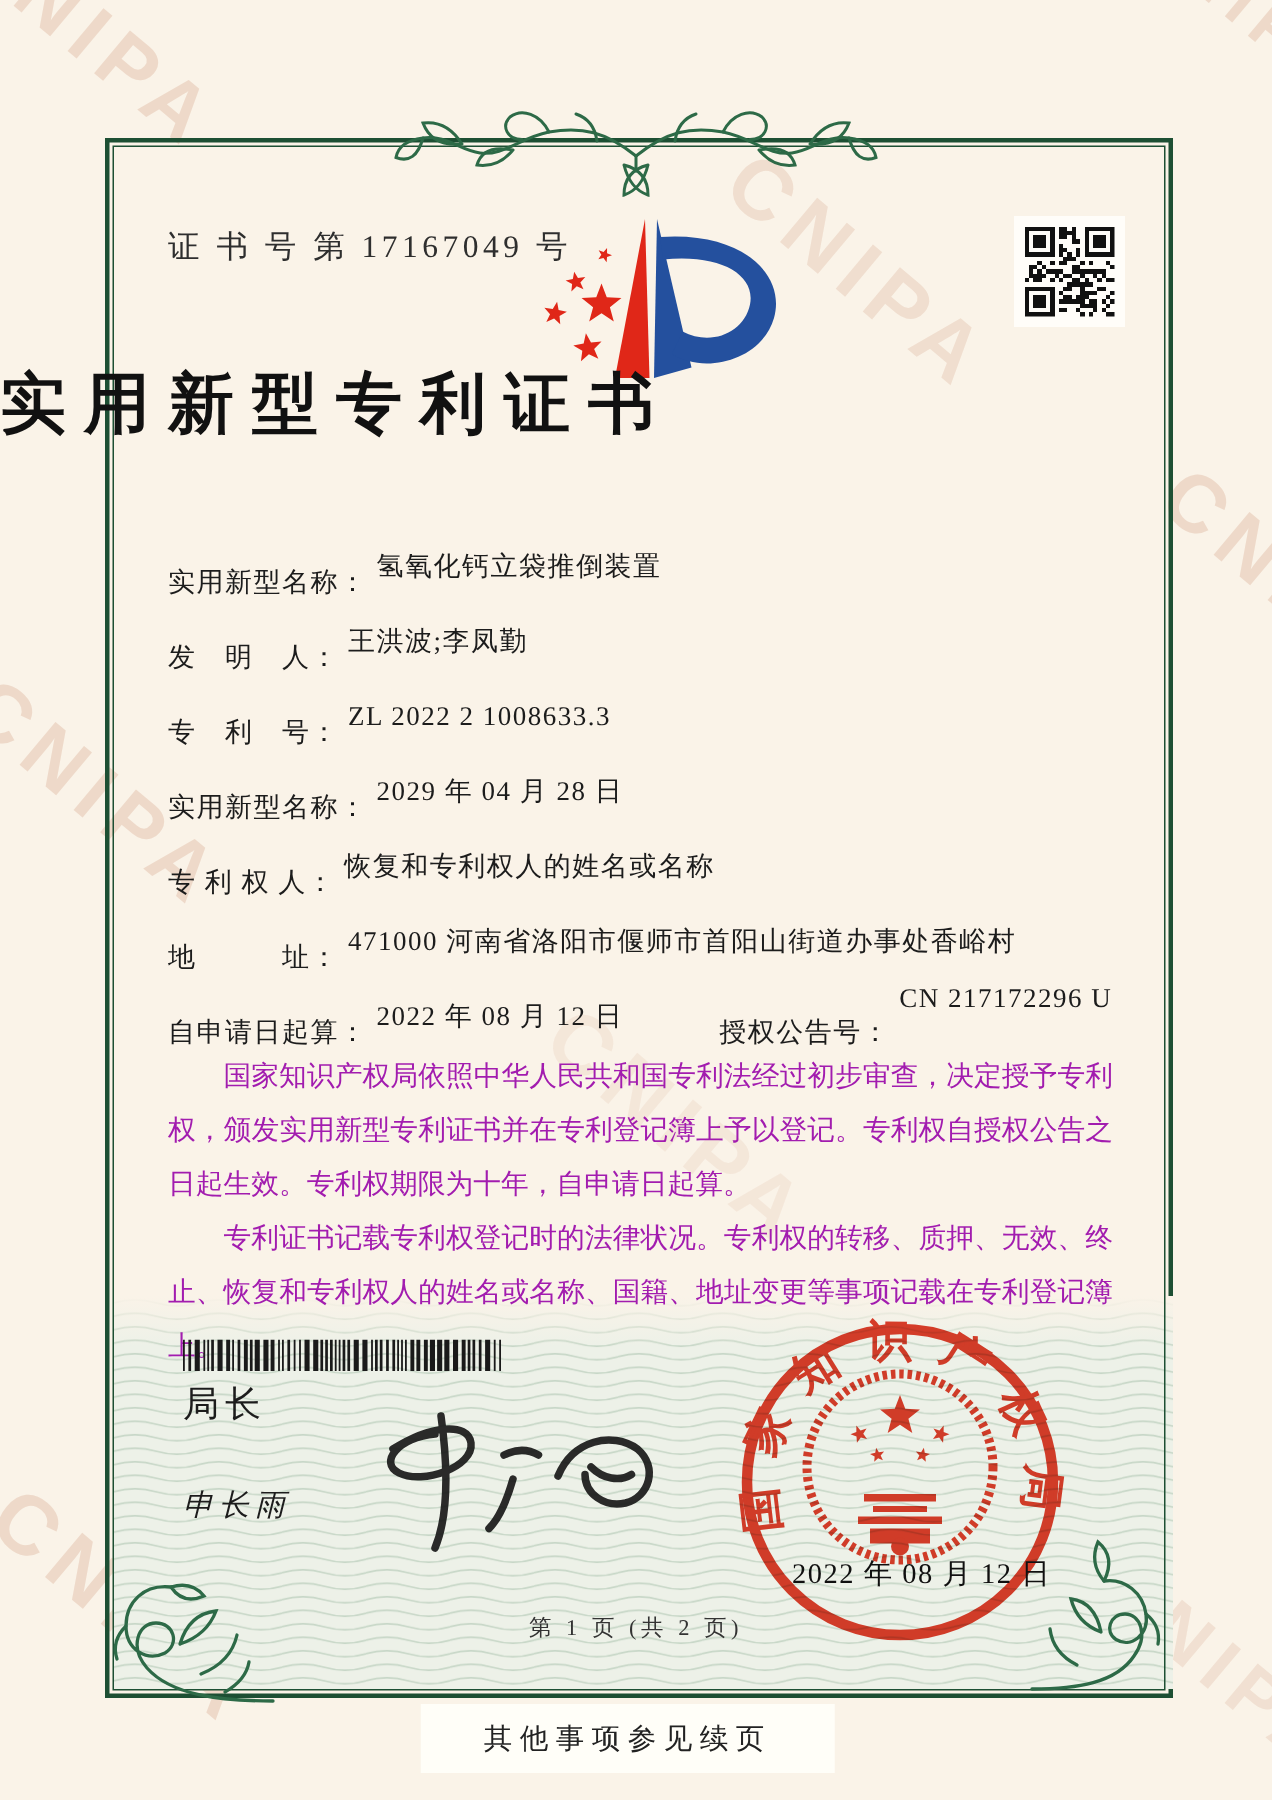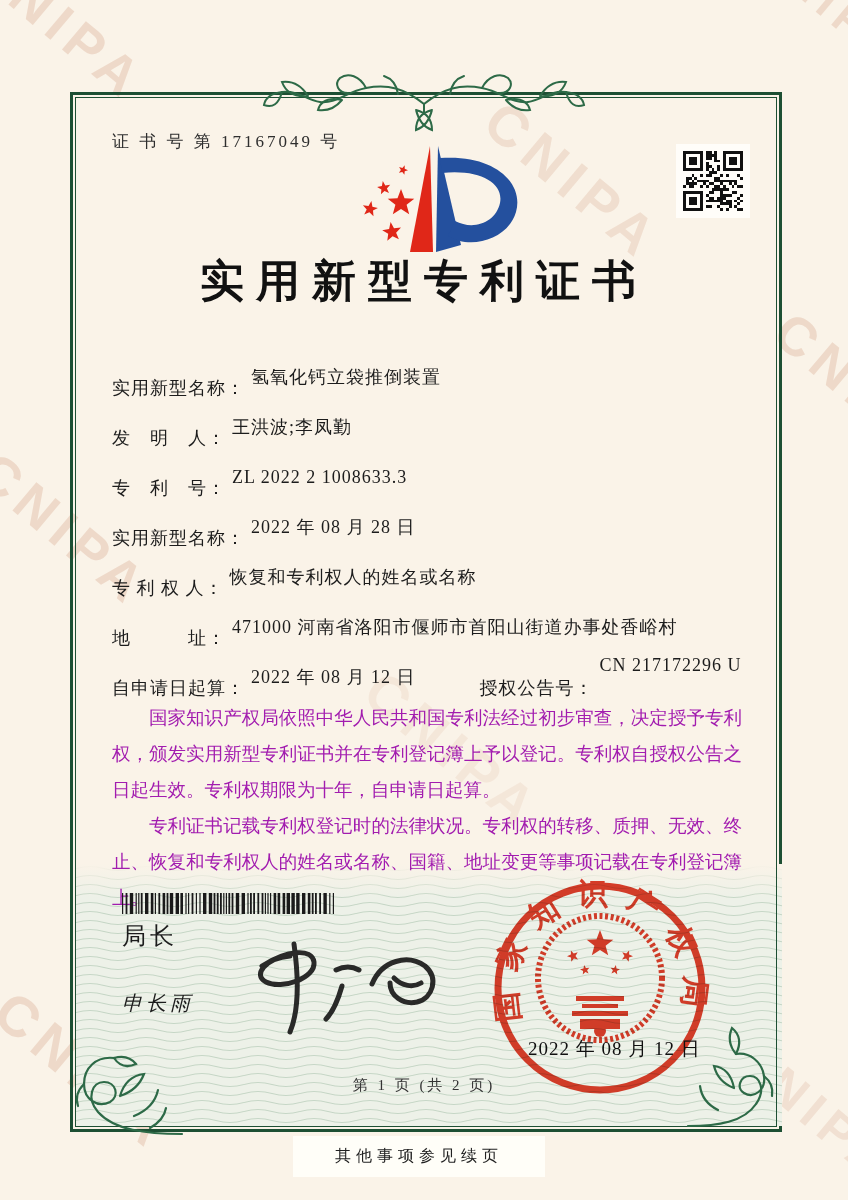--- a/index.html
+++ b/index.html
@@ -8,25 +8,25 @@
   
   .wm{position:absolute;font-family:"Liberation Sans","DejaVu Sans",sans-serif;
       font-weight:bold;color:#eed9c9;letter-spacing:8px;transform:rotate(40deg);
       z-index:1;user-select:none;white-space:nowrap;}
   
   .frame{position:absolute;left:70px;top:92px;width:712px;height:1040px;
          border:3px solid #1d4f33;box-sizing:border-box;z-index:2;}
   .frame-inner{position:absolute;inset:2px;border:1px solid #1d4f33;z-index:3;pointer-events:none;}
   .waveband{position:absolute;left:3px;right:3px;bottom:3px;height:262px;z-index:1;}
   
-  .cert-no{position:absolute;left:112px;top:130px;font-size:17px;letter-spacing:3px;color:#2e2e2e;z-index:4;}
+  .cert-no{position:absolute;left:112px;top:150px;font-size:21px;letter-spacing:3px;color:#2e2e2e;z-index:4;}
   .qrbox{position:absolute;left:676px;top:144px;width:74px;height:74px;background:#fffdf9;
          display:flex;align-items:center;justify-content:center;z-index:4;}
   .logo{position:absolute;left:340px;top:140px;z-index:4;}
-  .title{position:absolute;left:0;width:100%;top:252px;text-align:center;font-size:44px;
+  .title{position:absolute;left:0;width:100%;top:240px;text-align:left;font-size:44px;
          font-weight:bold;letter-spacing:12px;color:#111;z-index:4;}
   
   .fields{position:absolute;left:112px;top:352px;width:640px;z-index:4;}
   .frow{height:50px;display:flex;align-items:center;font-size:18px;}
   .flabel{white-space:pre;letter-spacing:1px;margin-top:21px;}
   .fvalue{margin-left:6px;letter-spacing:1px;}
   .grant-extra{margin-left:64px;display:flex;}
   
   .body-text{position:absolute;left:112px;top:700px;width:630px;font-size:18.5px;
              line-height:36px;text-align:justify;z-index:4;color:#a21caf;}
@@ -37,21 +37,21 @@
   .signer-name{position:absolute;left:122px;top:990px;font-size:20px;letter-spacing:4px;z-index:4;font-style:italic;}
   .signature{position:absolute;left:232px;top:928px;z-index:4;}
   .seal{position:absolute;left:490px;top:878px;z-index:4;opacity:.95;mix-blend-mode:multiply;}
   .seal-date{position:absolute;left:528px;top:1036px;font-size:19px;letter-spacing:1px;color:#101010;z-index:5;}
   .corner-bl{position:absolute;left:50px;top:1050px;z-index:5;}
   .corner-br{position:absolute;left:682px;top:1022px;z-index:5;transform:scaleX(-1);}
   .topflourish{position:absolute;left:244px;top:58px;z-index:5;}
   .page-footer{position:absolute;left:0;width:100%;top:1076px;text-align:center;
                font-size:15px;letter-spacing:3px;color:#333;z-index:4;}
   .cont-box{position:absolute;left:50%;transform:translateX(-52%);top:1136px;background:#fffef8;
-            padding:10px 42px;font-size:16px;letter-spacing:5px;color:#222;z-index:4;}
+            padding:10px 42px;font-size:19px;letter-spacing:5px;color:#222;z-index:4;}
 </style>
 </head>
 <body>
 
 <div class="page">
 
   <div class="wm" style="left:-42px;top:-8px;font-size:54px;">CNIPA</div>
   <div class="wm" style="left:742px;top:-22px;font-size:44px;">CNIPA</div>
   <div class="wm" style="left:468px;top:148px;font-size:56px;opacity:.8;">CNIPA</div>
   <div class="wm" style="left:758px;top:358px;font-size:54px;">CNIPA</div>
@@ -340,21 +340,21 @@
     <div class="frow">
       <span class="flabel">发　明　人：</span>
       <span class="fvalue">王洪波;李凤勤</span>
     </div>
     <div class="frow">
       <span class="flabel">专　利　号：</span>
       <span class="fvalue">ZL 2022 2 1008633.3</span>
     </div>
     <div class="frow">
       <span class="flabel">实用新型名称：</span>
-      <span class="fvalue">2022 年 08 月 28 日</span>
+      <span class="fvalue">2029 年 04 月 28 日</span>
     </div>
     <div class="frow">
       <span class="flabel">专 利 权 人：</span>
       <span class="fvalue">恢复和专利权人的姓名或名称</span>
     </div>
     <div class="frow">
       <span class="flabel">地　　　址：</span>
       <span class="fvalue">471000 河南省洛阳市偃师市首阳山街道办事处香峪村</span>
     </div>
     <div class="frow">

